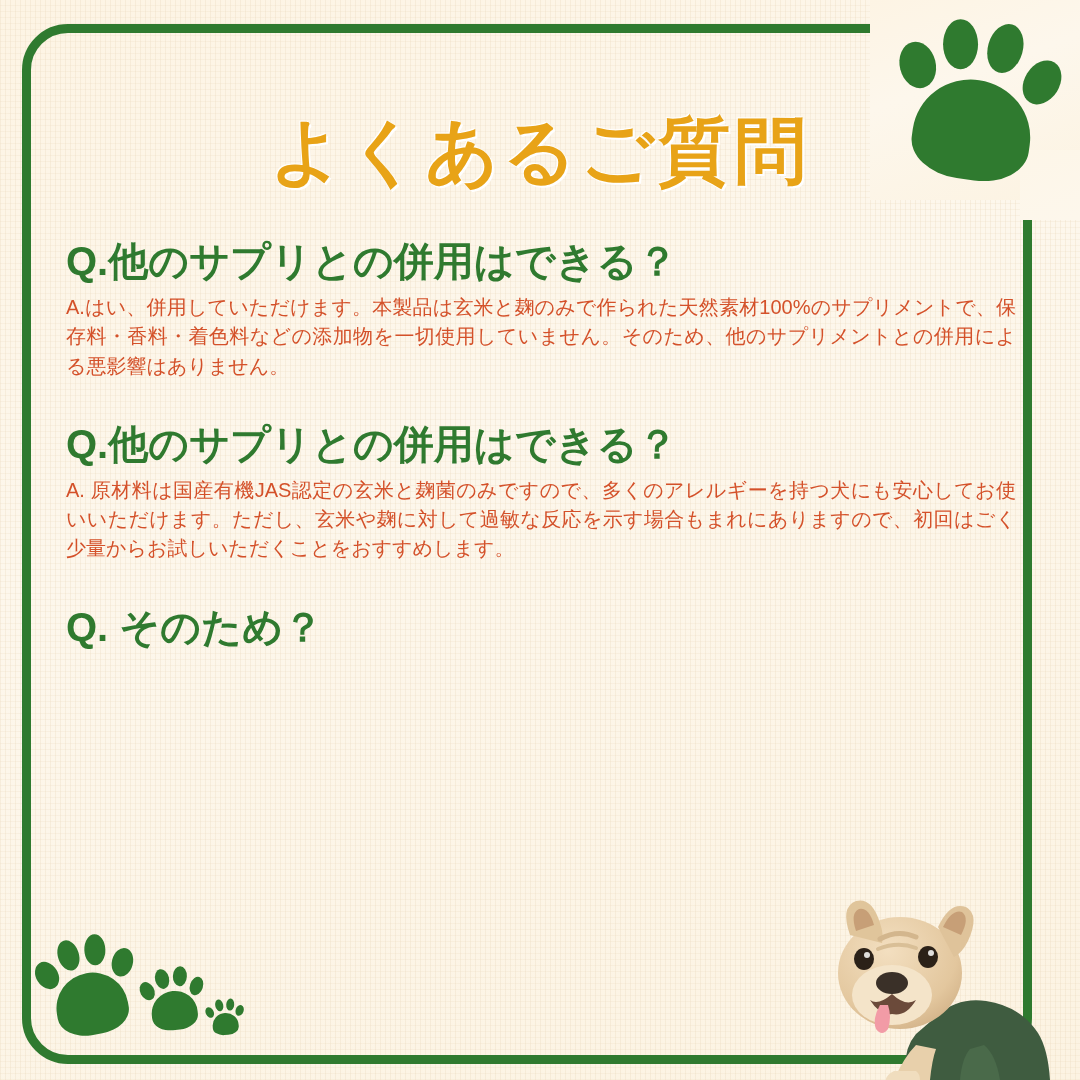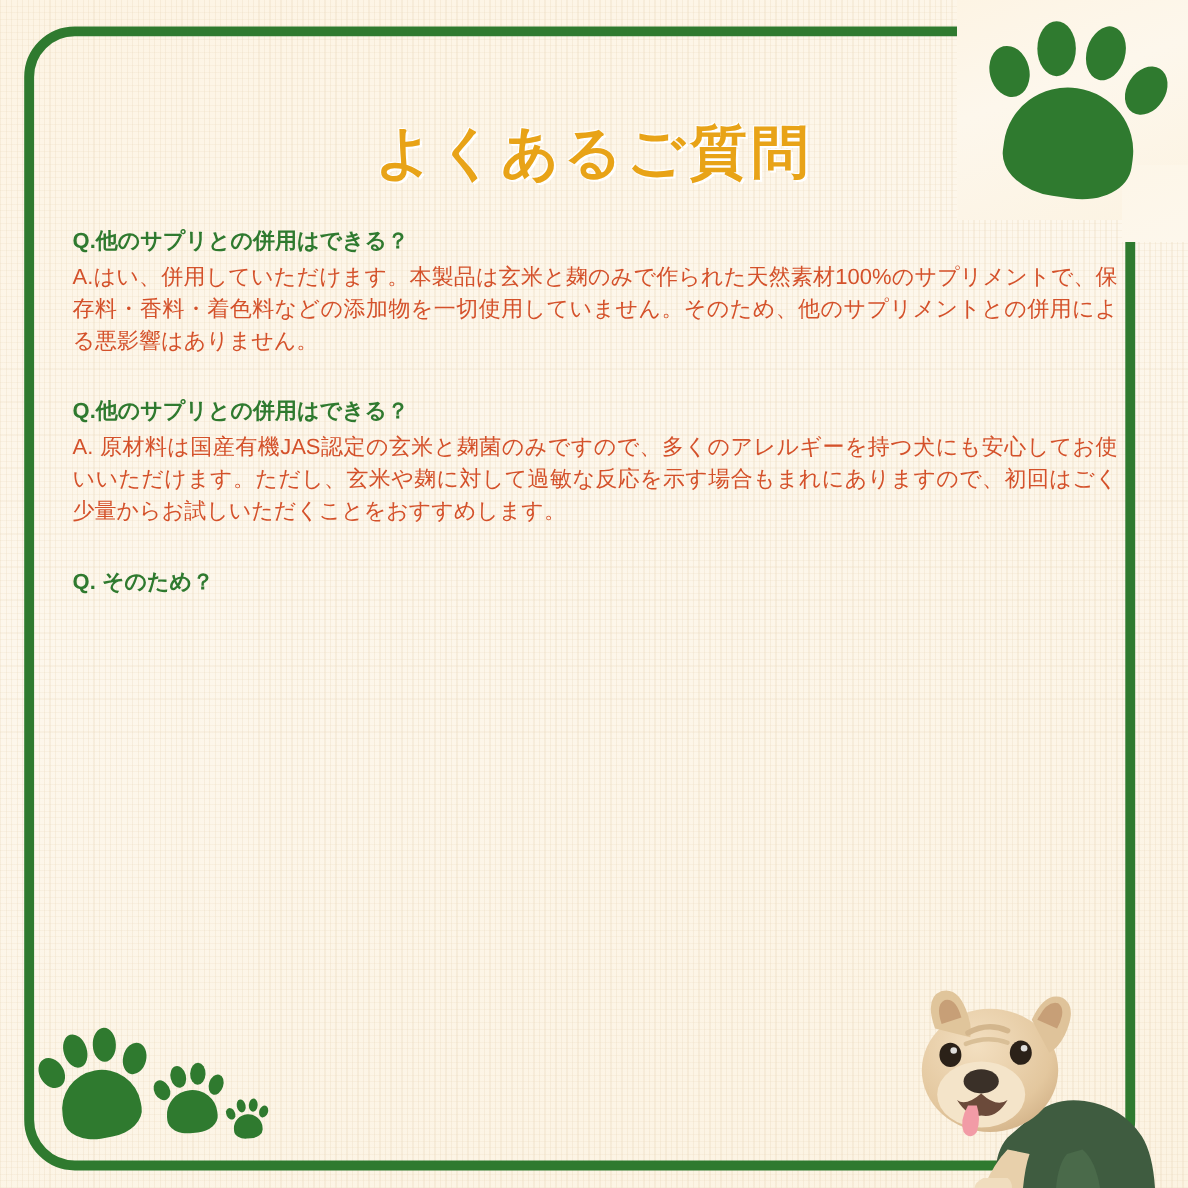--- a/index.html
+++ b/index.html
@@ -59,21 +59,21 @@
     height: 70px;
     background: linear-gradient(160deg, #fdf6e8 0%, #fdf7ec 100%);
   }
 
   .title {
     position: absolute;
     top: 104px;
     left: 0;
     width: 1080px;
     text-align: center;
-    font-size: 52px;
+    font-size: 72px;
     font-weight: bold;
     color: #e8a317;
     letter-spacing: 4px;
     text-shadow:
       2px 2px 0 #ffffff,
       -1px -1px 0 #ffffff,
       0 0 3px rgba(255,255,255,0.9);
   }
 
   .content {
@@ -82,25 +82,26 @@
     top: 206px;
     width: 950px;
   }
 
   .qa-block {
     margin-bottom: 36px;
   }
   .qa-block:last-child { margin-bottom: 0; }
 
   .question {
-    font-size: 20px;
+    font-size: 40px;
     font-weight: bold;
     color: #2f7a2f;
     line-height: 1.38;
     margin-bottom: 4px;
+    margin-top: 28px;
   }
   .answer {
     font-size: 20px;
     font-weight: normal;
     color: #d4512a;
     line-height: 1.46;
     text-align: justify;
   }
 
   

